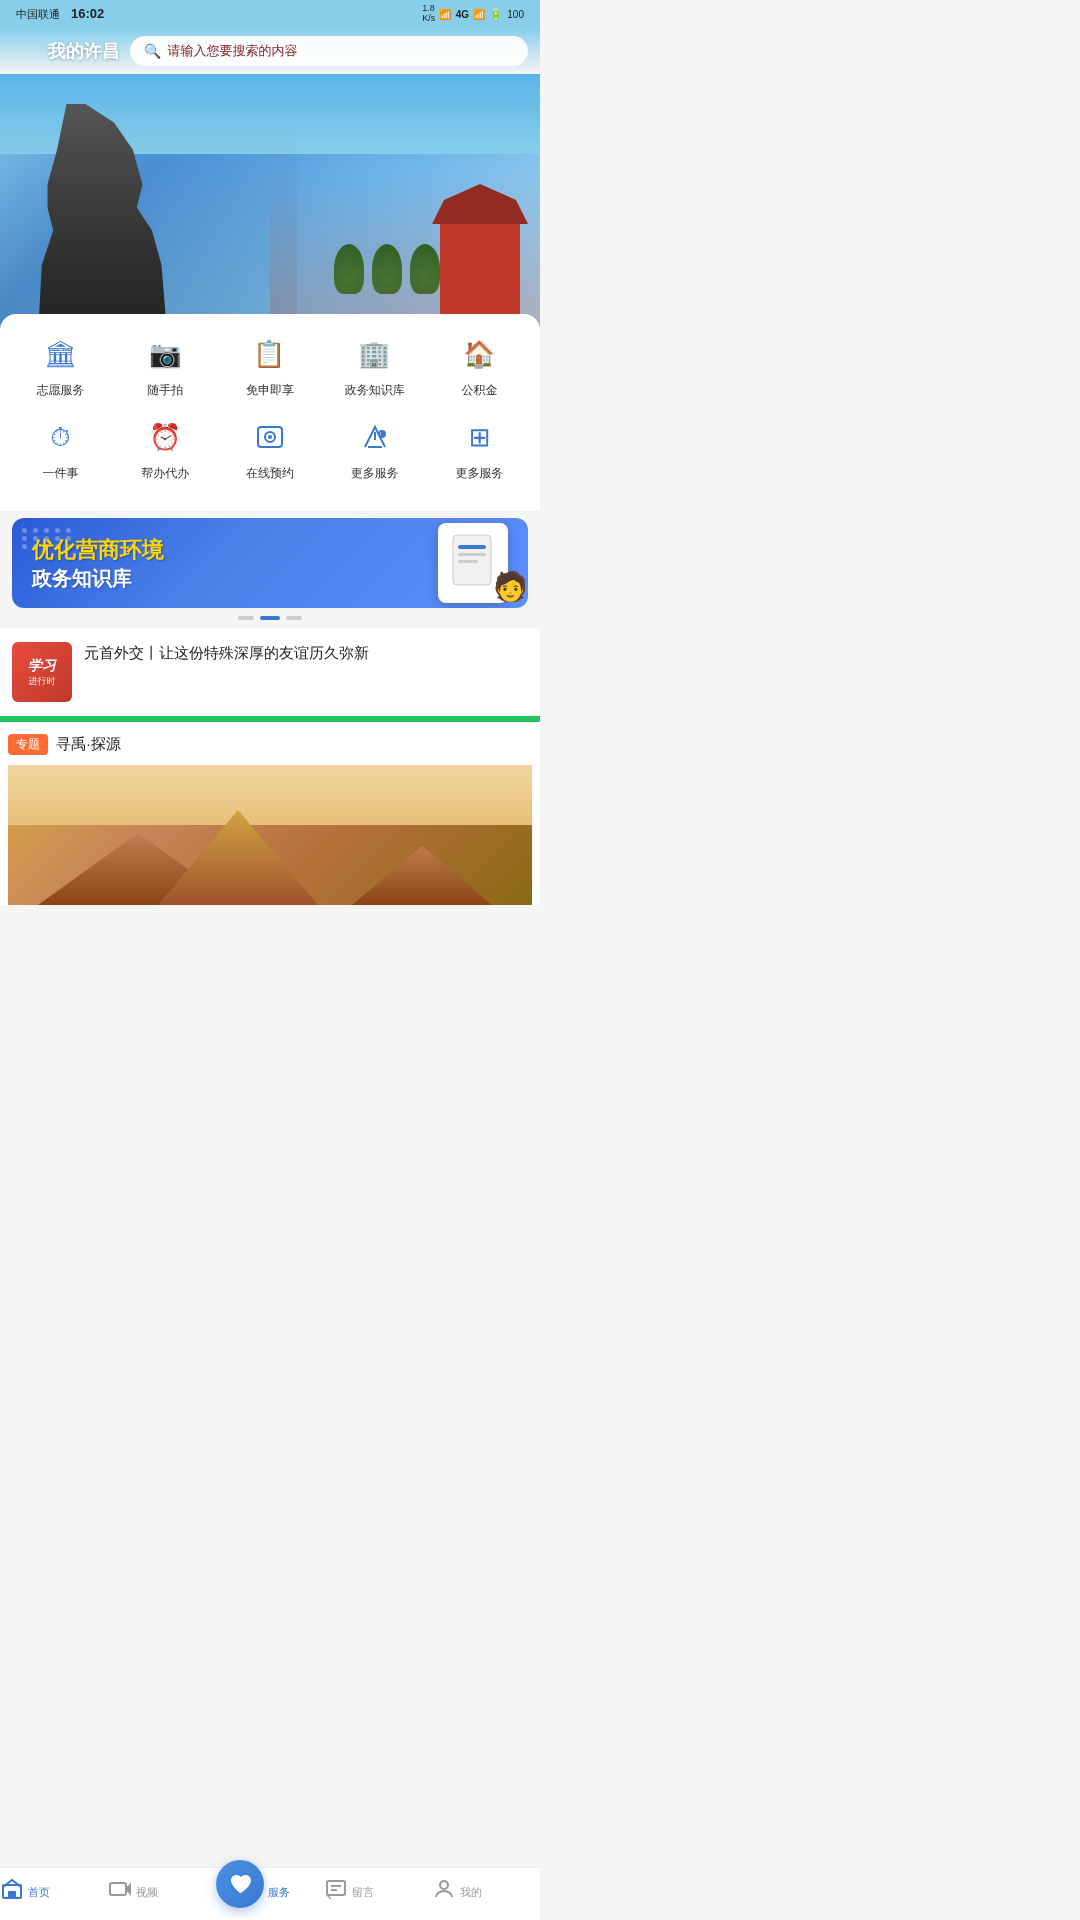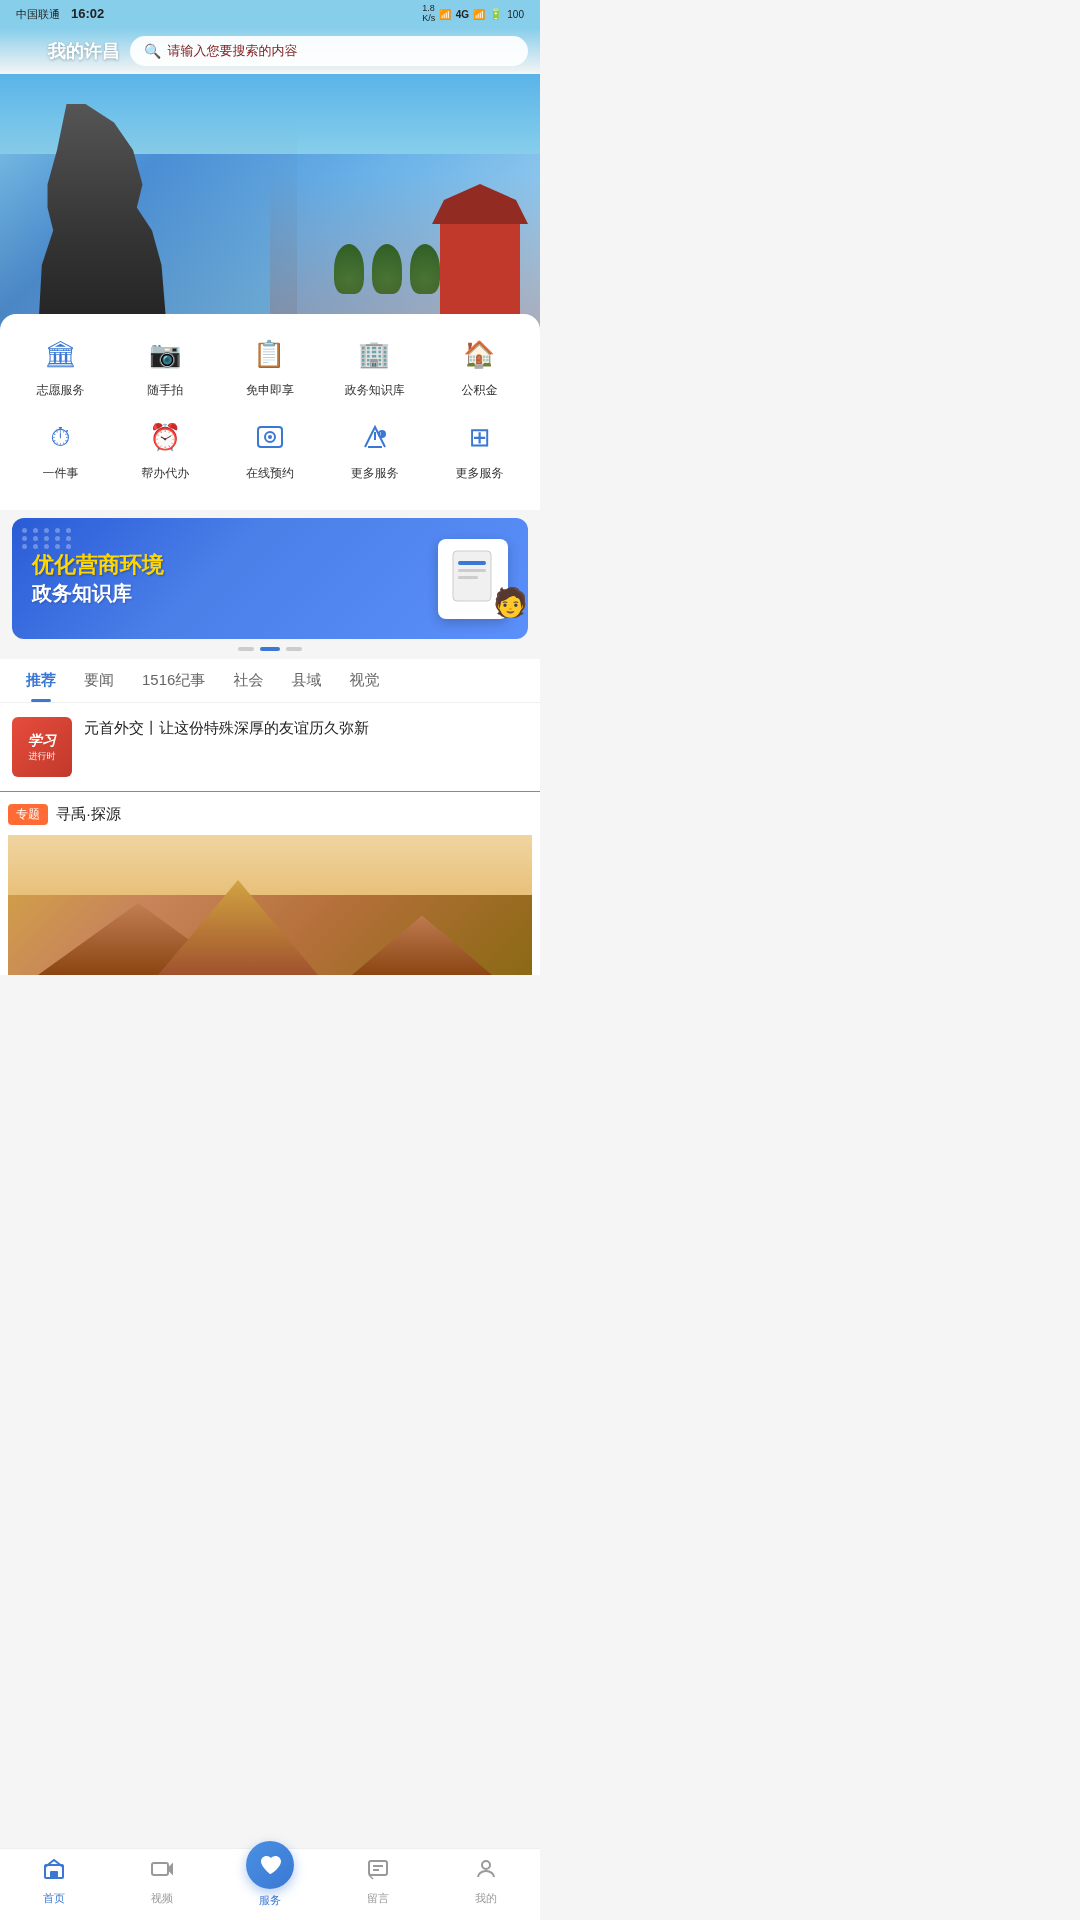--- a/index.html
+++ b/index.html
@@ -178,21 +178,21 @@
       font-size: 12px;
       color: #333;
       text-align: center;
     }
 
     
     .promo-banner {
       margin: 8px 12px;
       border-radius: 12px;
       overflow: hidden;
-      height: 121px;
+      height: 90px;
       background: linear-gradient(135deg, #2a5bd7 0%, #4a7fe8 40%, #5b8ff9 100%);
       position: relative;
       display: flex;
       align-items: center;
       padding: 0 20px;
     }
     .promo-text {
       color: #fff;
       z-index: 2;
     }
@@ -275,21 +275,21 @@
       height: 3px;
       background: #3a78d4;
       border-radius: 2px;
     }
 
     
     .news-item {
       display: flex;
       align-items: flex-start;
       padding: 14px 12px;
-      border-bottom: 1px solid #22c55e;
+      border-bottom: 6px solid #22c55e;
       gap: 12px;
     }
     .news-badge-img {
       width: 60px;
       height: 60px;
       border-radius: 6px;
       background: linear-gradient(135deg, #e74c3c, #c0392b);
       display: flex;
       align-items: center;
       justify-content: center;
@@ -387,21 +387,21 @@
       width: 540px;
       background: #fff;
       border-top: 1px solid #eee;
       display: flex;
       justify-content: space-around;
       padding: 8px 0 12px;
       z-index: 100;
     }
     .nav-item {
       display: flex;
-      flex-direction: column;
+      flex-direction: row;
       align-items: center;
       gap: 4px;
       cursor: pointer;
       width: 20%;
     }
     .nav-icon {
       font-size: 22px;
       color: #999;
     }
     .nav-label {
@@ -591,28 +591,20 @@
     </div>
   </div>
 
   <div class="banner-indicators">
     <div class="indicator"></div>
     <div class="indicator active"></div>
     <div class="indicator"></div>
   </div>
 
   <div class="news-section">
-    <div class="news-tabs">
-      <div class="news-tab active">推荐</div>
-      <div class="news-tab">要闻</div>
-      <div class="news-tab">1516纪事</div>
-      <div class="news-tab">社会</div>
-      <div class="news-tab">县域</div>
-      <div class="news-tab">视觉</div>
-    </div>
 
     <div class="news-item">
       <div class="news-badge-img">
         <div class="badge-inner">
           <div class="badge-top">学习</div>
           <div class="badge-bottom">进行时</div>
         </div>
       </div>
       <div class="news-content">
         <div class="news-title">元首外交丨让这份特殊深厚的友谊历久弥新</div>

